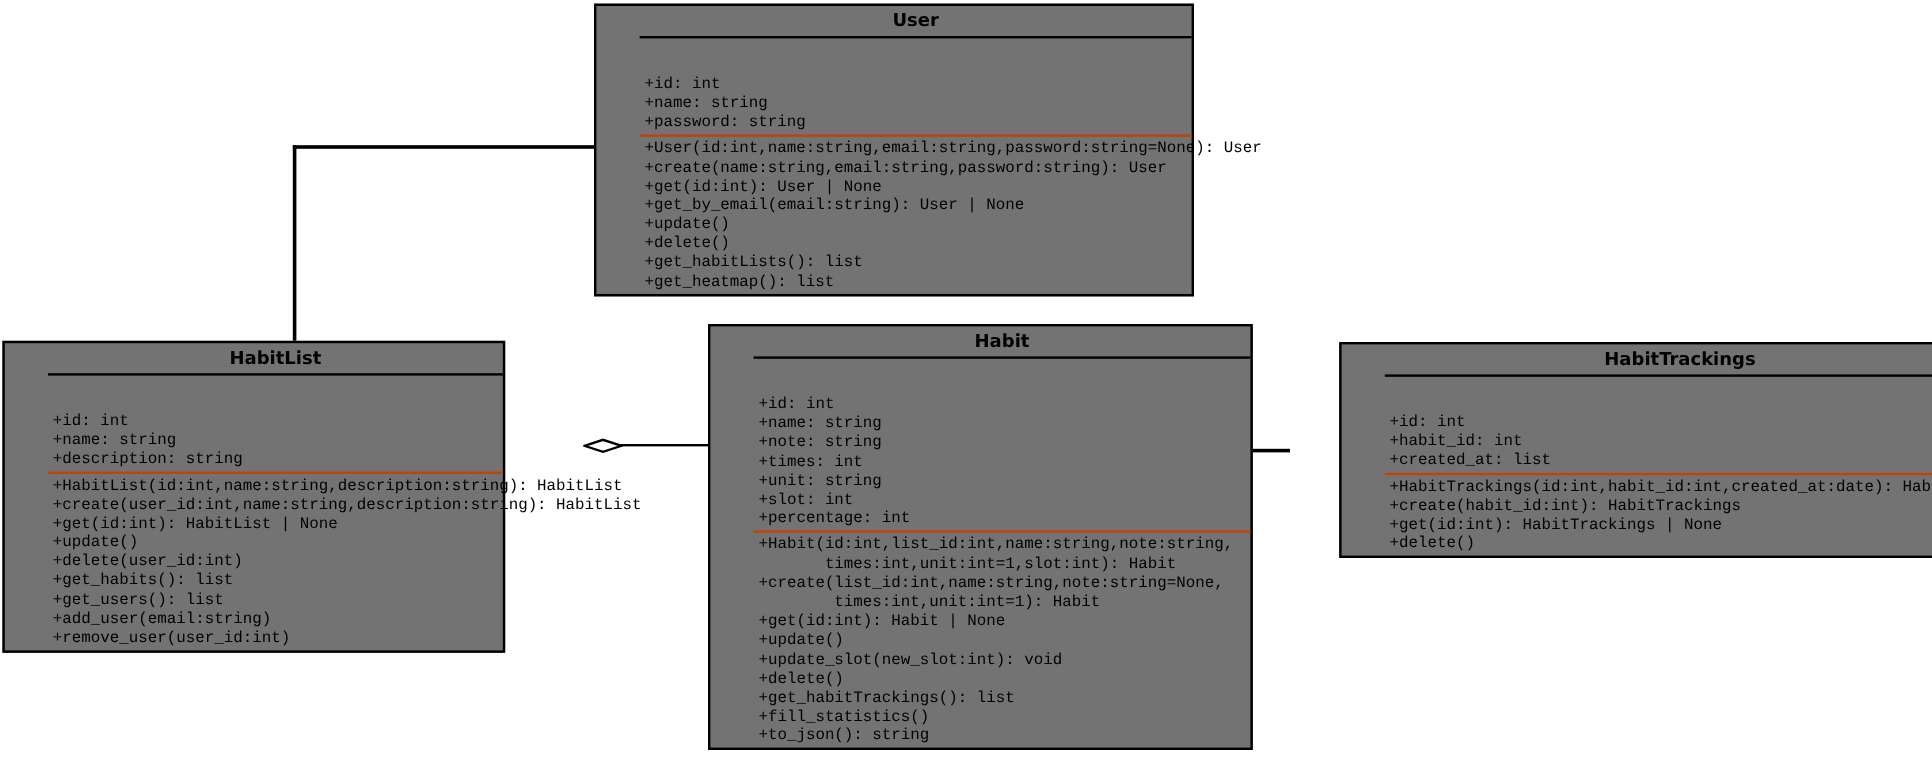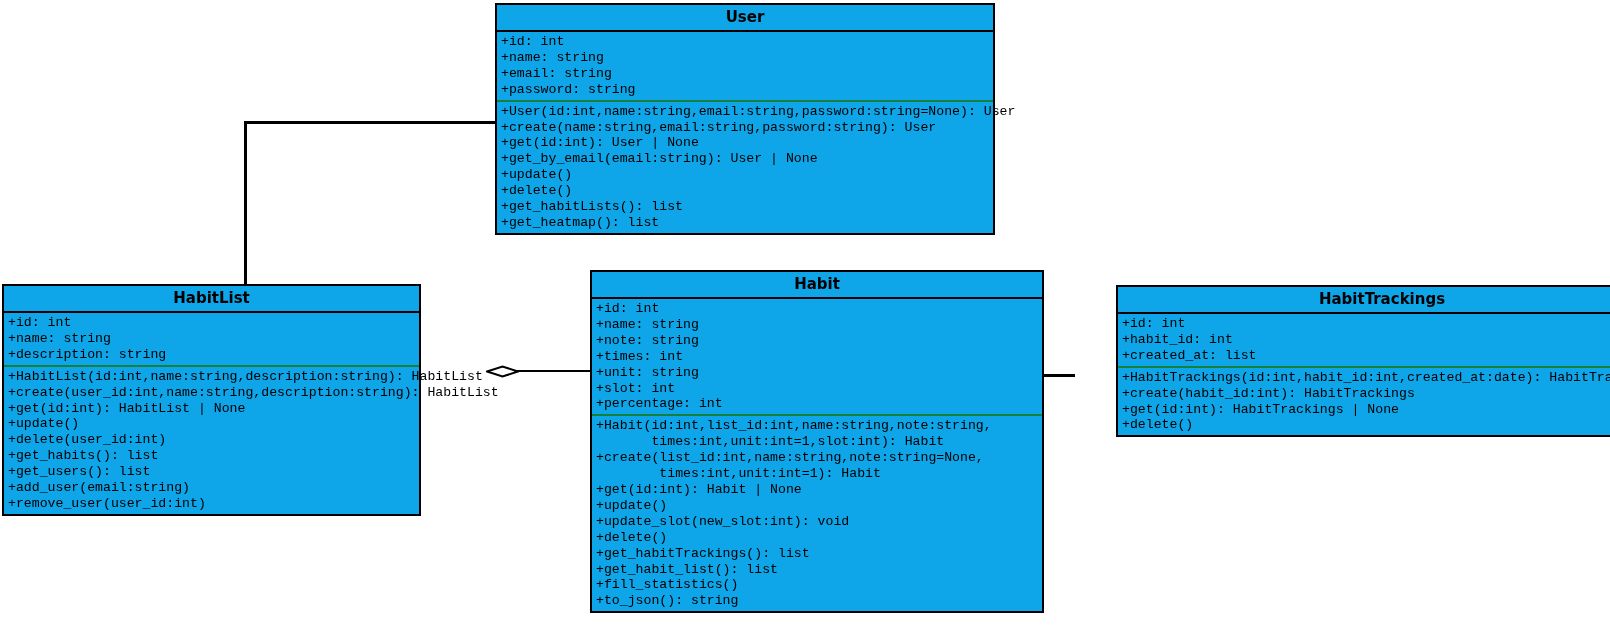--- a/index.html
+++ b/index.html
@@ -1,25 +1,25 @@
 <!DOCTYPE html>
 <html><head>
 <meta charset="utf-8">
 <style>
   html,body{margin:0;padding:0;background:#ffffff;}
   #canvas{position:relative;width:1610px;height:631px;background:#ffffff;overflow:hidden;}
 
-  .uml-class{position:absolute;border:2px solid #000;background:#0ea5e9;box-sizing:border-box;}
+  .uml-class{position:absolute;border:2px solid #000;background:#737373;box-sizing:border-box;padding-left:36px;}
   .uml-title{
     font-family:"DejaVu Sans","Liberation Sans",sans-serif;
     font-weight:bold;font-size:15px;line-height:19px;
     text-align:center;padding:3px 2px;border-bottom:2px solid #000;
   }
   .uml-section{padding:2px 0;}
-  .uml-attrs{border-bottom:2px solid #15803d;}
+  .uml-attrs{border-bottom:2px solid #c2410c;margin-top:28px;}
   .uml-row{
     font-family:"Liberation Mono","DejaVu Sans Mono",monospace;
     font-size:13.2px;line-height:15.9px;white-space:pre;padding-left:4px;
   }
 
   .conn{position:absolute;background:#000;}
   .conn-diamond{position:absolute;}
 </style>
 </head>
 <body>
@@ -34,21 +34,20 @@
   </svg>
   <div class="conn" style="left:517px;top:370px;width:73px;height:2px;"></div>
 
   <div class="conn" style="left:985px;top:374px;width:90px;height:3px;"></div>
 
   <div class="uml-class" style="left:495px;top:3px;width:500px;">
     <div class="uml-title">User</div>
     <div class="uml-section uml-attrs">
         <div class="uml-row">+id: int</div>
         <div class="uml-row">+name: string</div>
-        <div class="uml-row">+email: string</div>
         <div class="uml-row">+password: string</div>
       </div>
     <div class="uml-section uml-methods">
         <div class="uml-row">+User(id:int,name:string,email:string,password:string=None): User</div>
         <div class="uml-row">+create(name:string,email:string,password:string): User</div>
         <div class="uml-row">+get(id:int): User | None</div>
         <div class="uml-row">+get_by_email(email:string): User | None</div>
         <div class="uml-row">+update()</div>
         <div class="uml-row">+delete()</div>
         <div class="uml-row">+get_habitLists(): list</div>
@@ -90,21 +89,20 @@
     <div class="uml-section uml-methods">
         <div class="uml-row">+Habit(id:int,list_id:int,name:string,note:string,</div>
         <div class="uml-row">       times:int,unit:int=1,slot:int): Habit</div>
         <div class="uml-row">+create(list_id:int,name:string,note:string=None,</div>
         <div class="uml-row">        times:int,unit:int=1): Habit</div>
         <div class="uml-row">+get(id:int): Habit | None</div>
         <div class="uml-row">+update()</div>
         <div class="uml-row">+update_slot(new_slot:int): void</div>
         <div class="uml-row">+delete()</div>
         <div class="uml-row">+get_habitTrackings(): list</div>
-        <div class="uml-row">+get_habit_list(): list</div>
         <div class="uml-row">+fill_statistics()</div>
         <div class="uml-row">+to_json(): string</div>
       </div>
   </div>
 
   <div class="uml-class" style="left:1116px;top:285px;width:532px;">
     <div class="uml-title">HabitTrackings</div>
     <div class="uml-section uml-attrs">
         <div class="uml-row">+id: int</div>
         <div class="uml-row">+habit_id: int</div>

